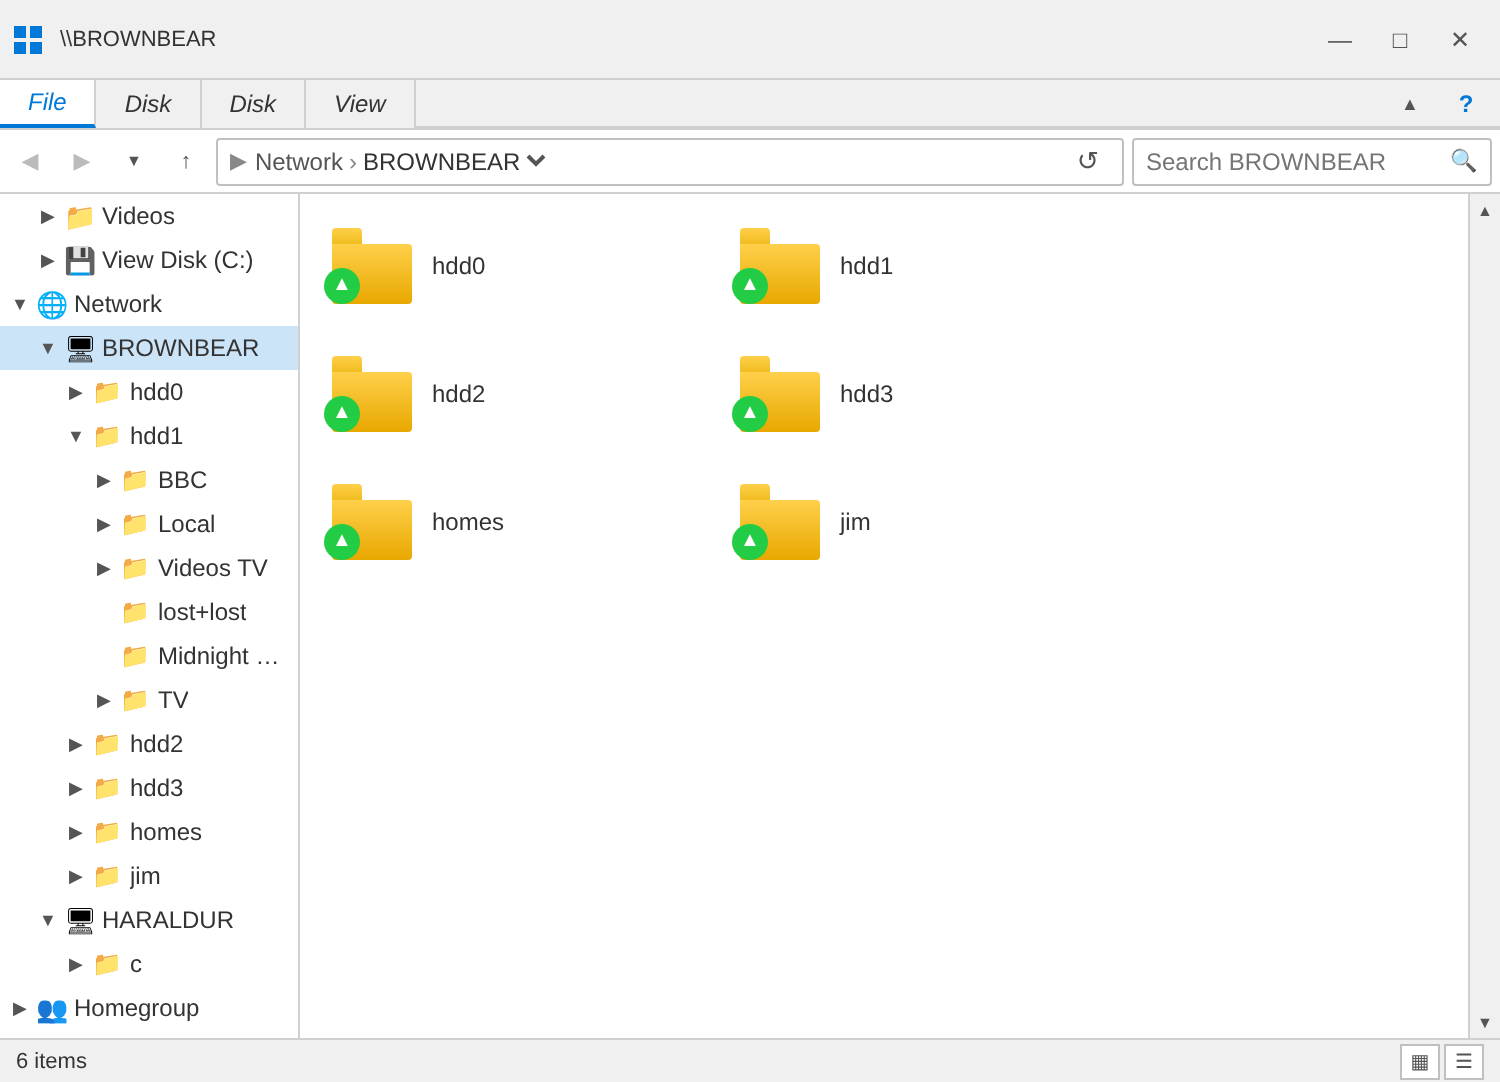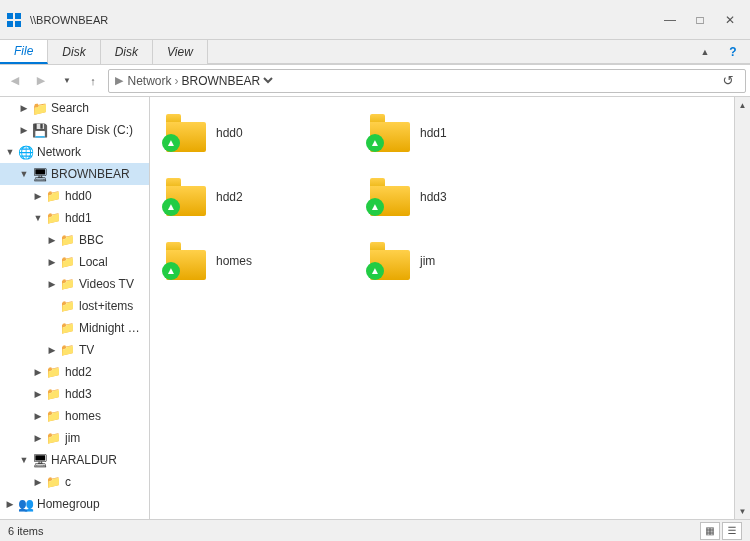--- a/index.html
+++ b/index.html
@@ -121,36 +121,40 @@
   <div class="address-path">
     <span style="color:#888; font-size:11px; margin-right:4px;">▶</span>
     <span class="address-path-crumb">Network</span>
     <span class="address-path-sep">›</span>
     <span class="address-path-current">BROWNBEAR</span>
     <select style="border:none; outline:none; background:transparent; cursor:pointer; width:16px; color:#555;">
       <option>▼</option>
     </select>
     <button class="refresh-btn" style="margin-left:auto;">↺</button>
   </div>
+  <div class="search-box">
+    <input type="text" placeholder="Search BROWNBEAR" style="">
+    <span class="search-icon">🔍</span>
+  </div>
 </div>
 
 <div class="main">
 
   <div class="sidebar">
 
     <div class="tree-item indent-1">
       <span class="tree-toggle">▶</span>
       <span class="tree-icon">📁</span>
-      <span class="tree-label">Search</span>
+      <span class="tree-label">Videos</span>
     </div>
 
     <div class="tree-item indent-1">
       <span class="tree-toggle">▶</span>
       <span class="tree-icon">💾</span>
-      <span class="tree-label">Share Disk (C:)</span>
+      <span class="tree-label">View Disk (C:)</span>
     </div>
 
     <div class="tree-item indent-0">
       <span class="tree-toggle">▼</span>
       <span class="tree-icon">🌐</span>
       <span class="tree-label">Network</span>
     </div>
 
     <div class="tree-item indent-1 selected">
       <span class="tree-toggle">▼</span>
@@ -184,21 +188,21 @@
 
     <div class="tree-item indent-3">
       <span class="tree-toggle">▶</span>
       <span class="tree-icon" style="font-size:12px;">📁</span>
       <span class="tree-label">Videos TV</span>
     </div>
 
     <div class="tree-item indent-3">
       <span class="tree-toggle tree-toggle empty">▶</span>
       <span class="tree-icon" style="font-size:12px;">📁</span>
-      <span class="tree-label">lost+items</span>
+      <span class="tree-label">lost+lost</span>
     </div>
 
     <div class="tree-item indent-3">
       <span class="tree-toggle tree-toggle empty">▶</span>
       <span class="tree-icon" style="font-size:12px;">📁</span>
       <span class="tree-label">Midnight Sun</span>
     </div>
 
     <div class="tree-item indent-3">
       <span class="tree-toggle">▶</span>

